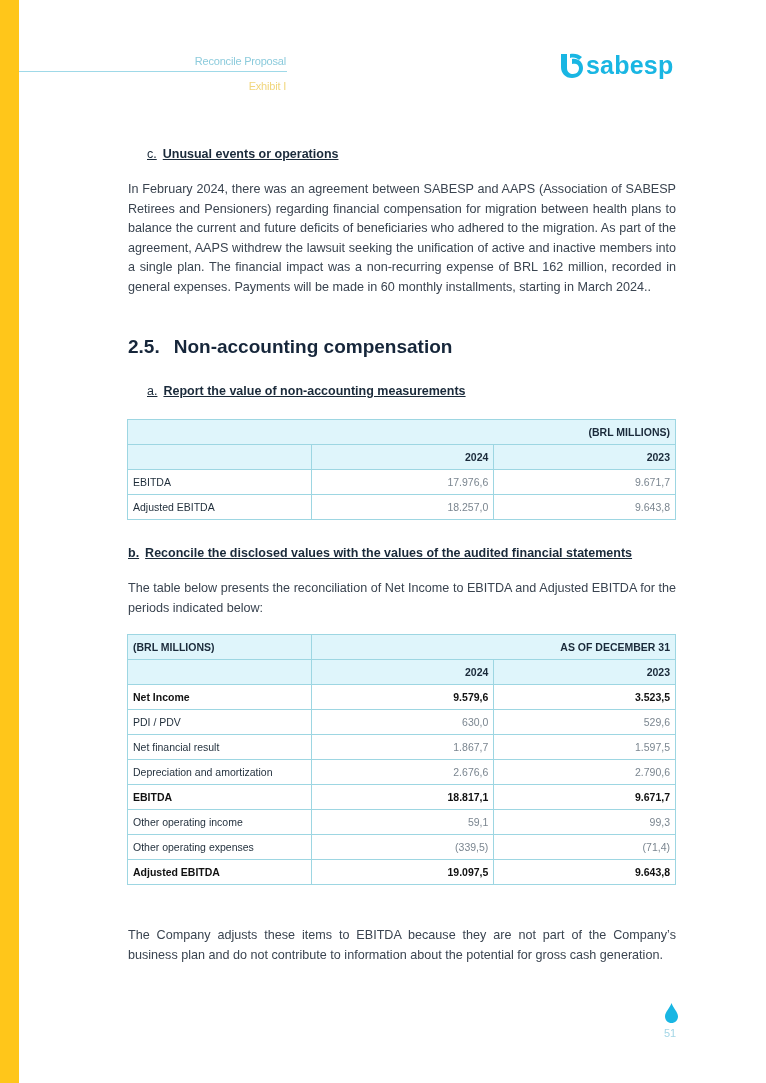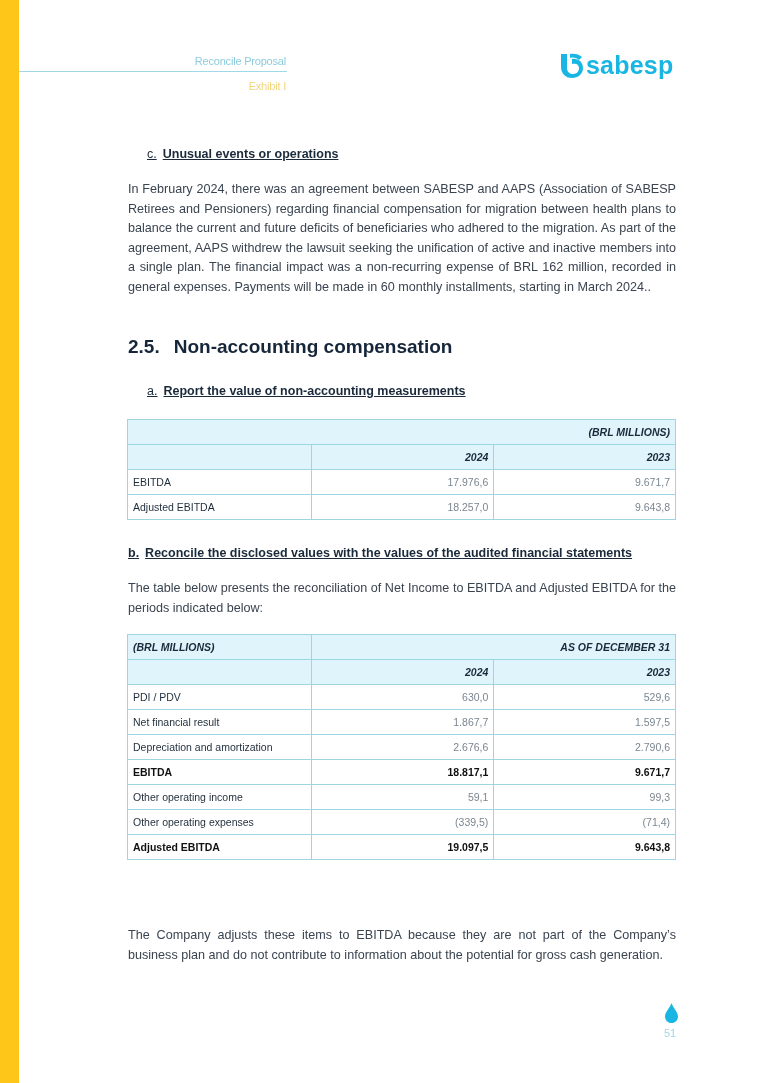--- a/index.html
+++ b/index.html
@@ -13,21 +13,21 @@
   .logo-mark { width: 24px; height: 26px; }
   .logo-text { font-size: 25px; font-weight: bold; color: #19b6e3; letter-spacing: 0.2px; line-height: 26px; }
   .sub-heading { position: absolute; left: 147px; font-size: 12.5px; font-weight: bold; color: #1a2a3a; text-decoration: underline; }
   .sub-heading .marker { font-weight: normal; margin-right: 6px; color: #1a2a3a; }
   .para { position: absolute; left: 128px; width: 548px; font-size: 12.6px; line-height: 19.5px; color: #3a4450; text-align: justify; }
   .section-heading { position: absolute; left: 128px; top: 336px; font-size: 19px; font-weight: bold; color: #16263a; }
   .section-heading .num { margin-right: 14px; }
   table { position: absolute; left: 127px; width: 549px; border-collapse: collapse; font-size: 10.5px; }
   td { border: 1px solid #9dd6e2; height: 25px; padding: 0 5px; color: #1f2d3a; }
   td.num { text-align: right; color: #7b8690; }
-  tr.head td { background: #dff5fb; font-weight: bold; color: #1a2a3a; text-align: right; font-style: italic; }
+  tr.head td { background: #dff5fb; font-weight: bold; color: #1a2a3a; text-align: right; }
   tr.head td.left { text-align: left; }
   tr.bold td { font-weight: bold; color: #111; }
   tr.bold td.num { color: #111; }
   .c1 { width: 184px; } .c2 { width: 183px; } .c3 { width: 182px; }
   .page-drop { position: absolute; left: 665px; top: 1003px; width: 13px; height: 20px; }
   .page-num { position: absolute; left: 664px; top: 1027px; font-size: 11px; color: #a3d6e6; }
 </style>
 </head>
 <body>
 
@@ -92,20 +92,25 @@
     <td class="c1 left">(BRL MILLIONS)</td>
     <td colspan="2">AS OF DECEMBER 31</td>
   </tr>
   <tr class="head">
     <td class="c1"></td>
     <td class="c2">2024</td>
     <td class="c3">2023</td>
   </tr>
   </tbody>
     <tbody id="recon-body">
+      <tr class="bold">
+        <td>Net Income</td>
+        <td class="num">9.579,6</td>
+        <td class="num">3.523,5</td>
+      </tr>
       <tr>
         <td>PDI / PDV</td>
         <td class="num">630,0</td>
         <td class="num">529,6</td>
       </tr>
       <tr>
         <td>Net financial result</td>
         <td class="num">1.867,7</td>
         <td class="num">1.597,5</td>
       </tr>

